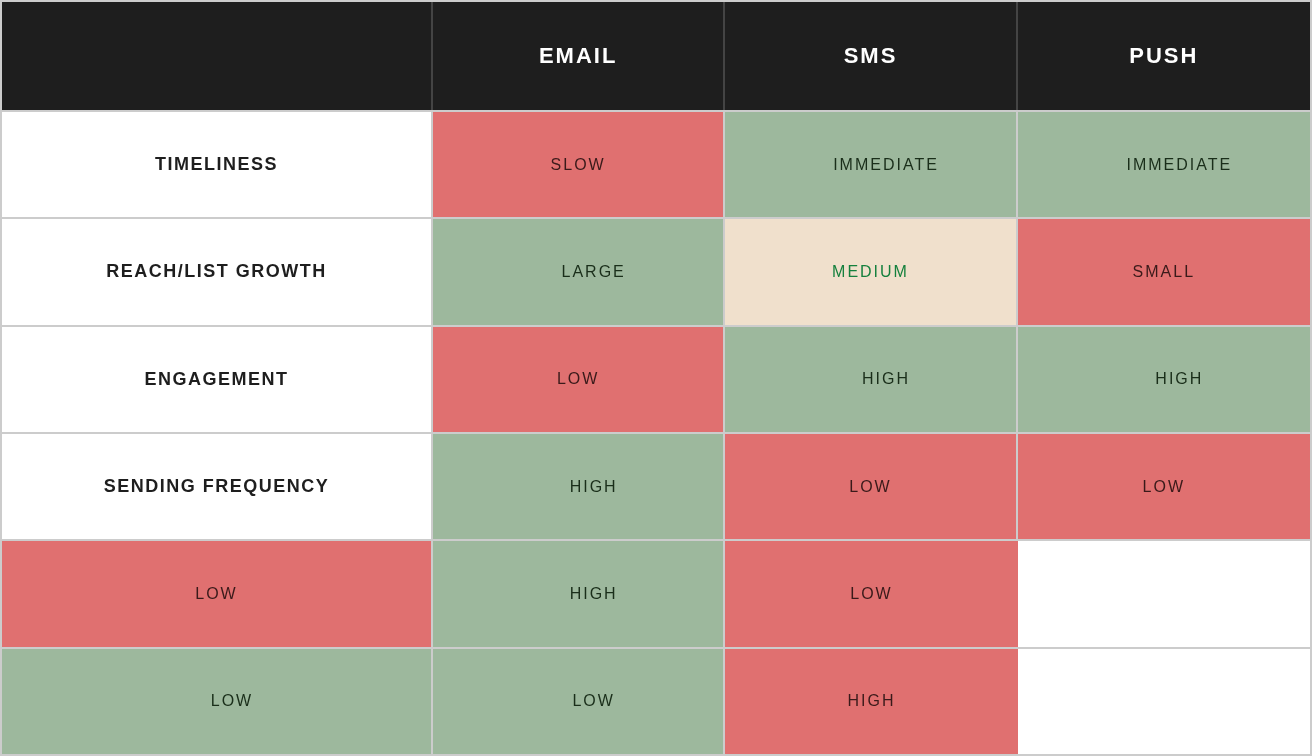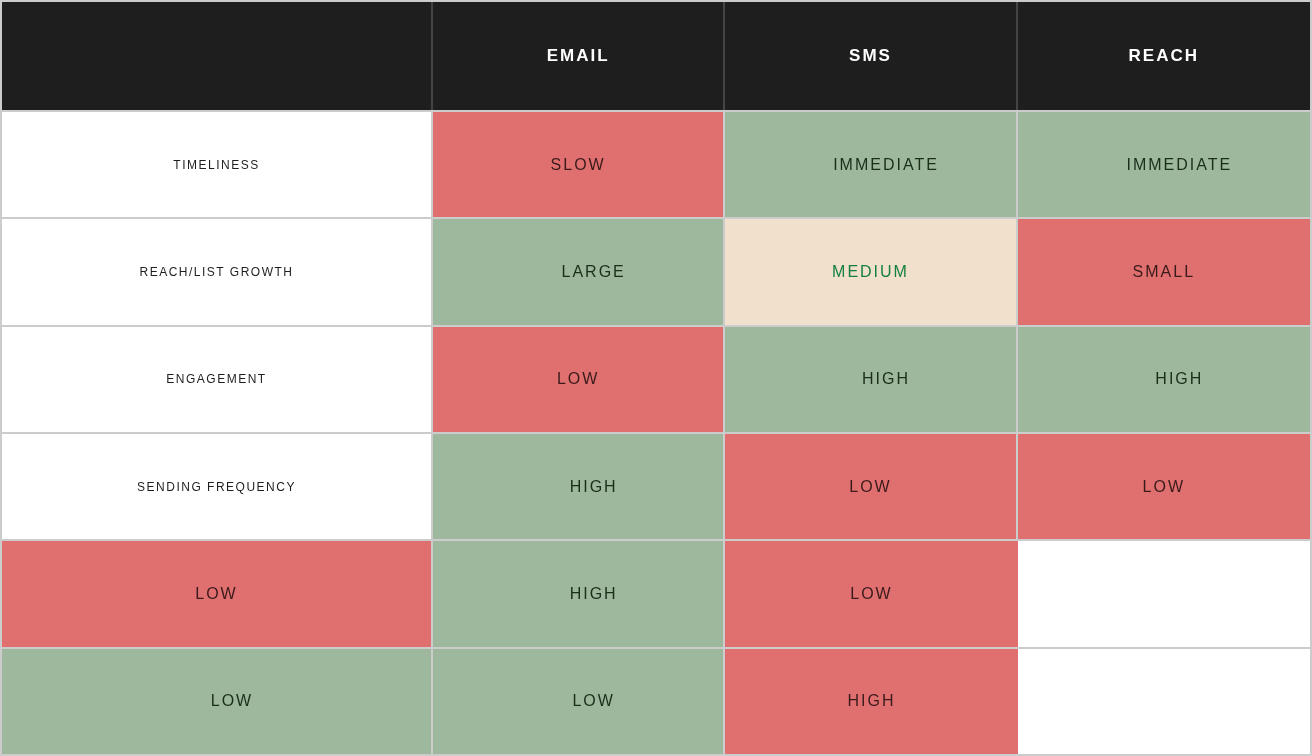--- a/index.html
+++ b/index.html
@@ -32,21 +32,21 @@
       background-color: #1e1e1e;
       min-height: 108px;
     }
 
     .header-cell {
       display: flex;
       align-items: center;
       justify-content: center;
       color: #ffffff;
       font-weight: 700;
-      font-size: 17px;
+      font-size: 22px;
       letter-spacing: 2px;
       border-right: 2px solid #444;
     }
 
     .header-cell:first-child {
       background: #1e1e1e;
     }
 
     .header-cell:last-child {
       border-right: none;
@@ -62,22 +62,22 @@
       display: grid;
       grid-template-columns: 431px 1fr 1fr 1fr;
       flex: 1;
       border-top: 2px solid #cccccc;
     }
 
     .row-label {
       display: flex;
       align-items: center;
       justify-content: center;
-      font-weight: 400;
-      font-size: 12px;
+      font-weight: 700;
+      font-size: 18px;
       letter-spacing: 1.5px;
       color: #1e1e1e;
       background: #ffffff;
       border-right: 2px solid #cccccc;
       padding: 10px 20px;
       text-align: center;
     }
 
     .row-cell {
       display: flex;
@@ -99,21 +99,21 @@
     .beige  { background-color: #f0e0cc; color: #15803d; }
   </style>
 </head>
 <body>
 
 <div class="table-wrapper">
   <div class="table-header">
     <div class="header-cell"></div>
     <div class="header-cell">EMAIL</div>
     <div class="header-cell">SMS</div>
-    <div class="header-cell">REACH</div>
+    <div class="header-cell">PUSH</div>
   </div>
   <div class="table-body">
   <div class="table-row">
         <div class="row-label">TIMELINESS</div>
         <div class="row-cell red">SLOW</div>
         <div class="row-cell green">IMMEDIATE</div>
         <div class="row-cell green">IMMEDIATE</div>
       </div>
       <div class="table-row">
         <div class="row-label">REACH/LIST GROWTH</div>

